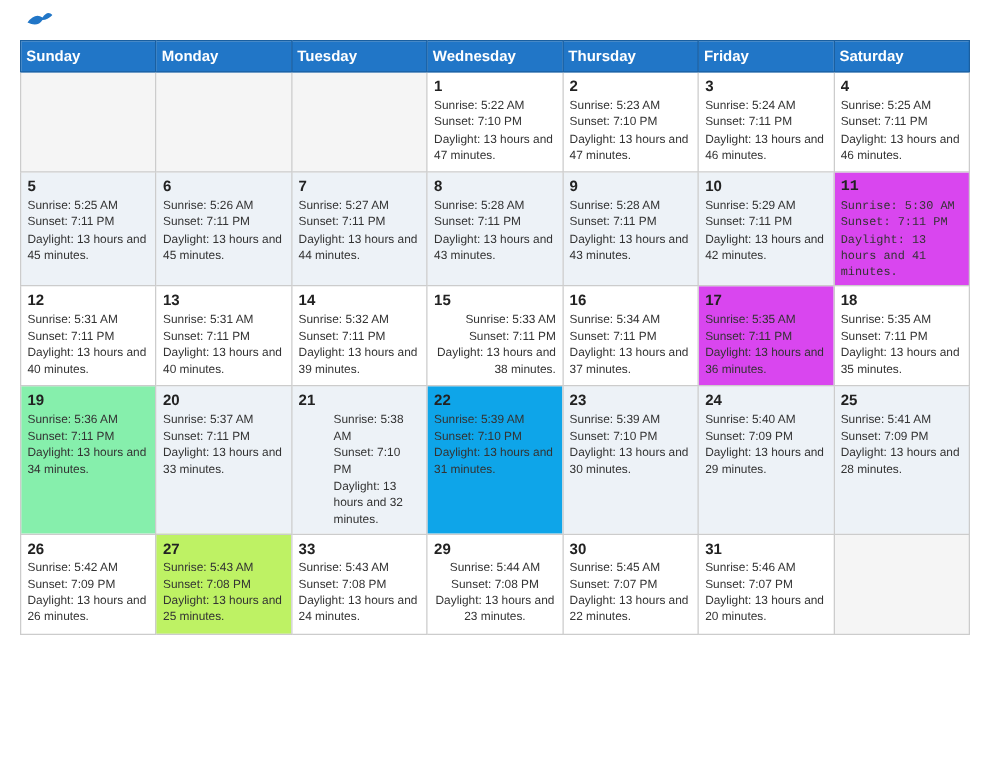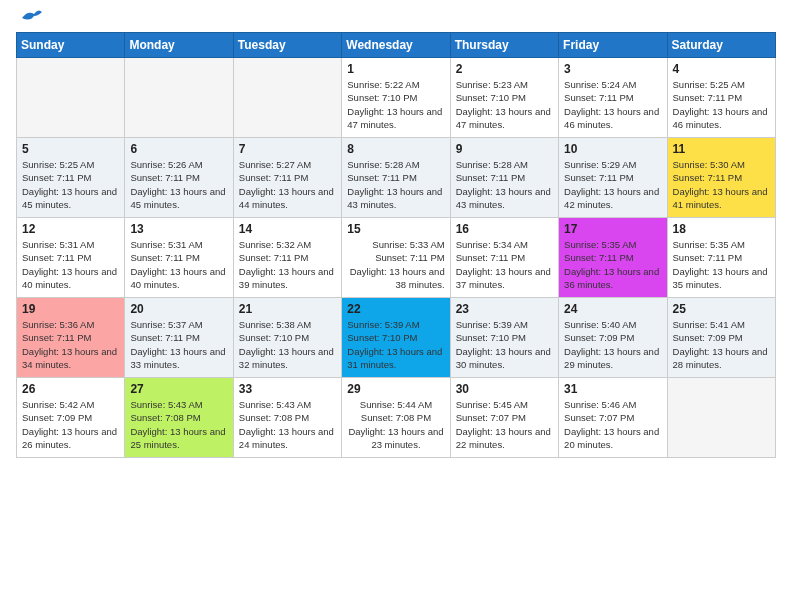--- a/index.html
+++ b/index.html
@@ -171,21 +171,21 @@
           <div class="day-info" style="white-space: pre-line;">Sunrise: 5:28 AM
 Sunset: 7:11 PM
 Daylight: 13 hours and 43 minutes.</div>
         </td>
         <td style="background: rgb(237, 242, 247);">
           <span class="day-num">10</span>
           <div class="day-info" style="white-space: pre-line;">Sunrise: 5:29 AM
 Sunset: 7:11 PM
 Daylight: 13 hours and 42 minutes.</div>
         </td>
-        <td style="background: #fde047;">
+        <td style="background: #d946ef; font-family: Liberation Mono, monospace;">
           <span class="day-num">11</span>
           <div class="day-info" style="white-space: pre-line;">Sunrise: 5:30 AM
 Sunset: 7:11 PM
 Daylight: 13 hours and 41 minutes.</div>
         </td>
       </tr>
       <tr>
         <td style="background: rgb(255, 255, 255);">
           <span class="day-num">12</span>
           <div class="day-info" style="white-space: pre-line;">Sunrise: 5:31 AM
@@ -223,35 +223,35 @@
 Daylight: 13 hours and 36 minutes.</div>
         </td>
         <td style="background: rgb(255, 255, 255);">
           <span class="day-num">18</span>
           <div class="day-info" style="white-space: pre-line;">Sunrise: 5:35 AM
 Sunset: 7:11 PM
 Daylight: 13 hours and 35 minutes.</div>
         </td>
       </tr>
       <tr>
-        <td style="background: #fca5a5;">
+        <td style="background: #86efac;">
           <span class="day-num">19</span>
           <div class="day-info" style="white-space: pre-line;">Sunrise: 5:36 AM
 Sunset: 7:11 PM
 Daylight: 13 hours and 34 minutes.</div>
         </td>
         <td style="background: rgb(237, 242, 247);">
           <span class="day-num">20</span>
           <div class="day-info" style="white-space: pre-line;">Sunrise: 5:37 AM
 Sunset: 7:11 PM
 Daylight: 13 hours and 33 minutes.</div>
         </td>
         <td style="background: rgb(237, 242, 247);">
           <span class="day-num">21</span>
-          <div class="day-info" style="white-space: pre-line;">Sunrise: 5:38 AM
+          <div class="day-info" style="white-space: pre-line; margin-left: 28px;">Sunrise: 5:38 AM
 Sunset: 7:10 PM
 Daylight: 13 hours and 32 minutes.</div>
         </td>
         <td style="background: #0ea5e9;">
           <span class="day-num">22</span>
           <div class="day-info" style="white-space: pre-line;">Sunrise: 5:39 AM
 Sunset: 7:10 PM
 Daylight: 13 hours and 31 minutes.</div>
         </td>
         <td style="background: rgb(237, 242, 247);">

